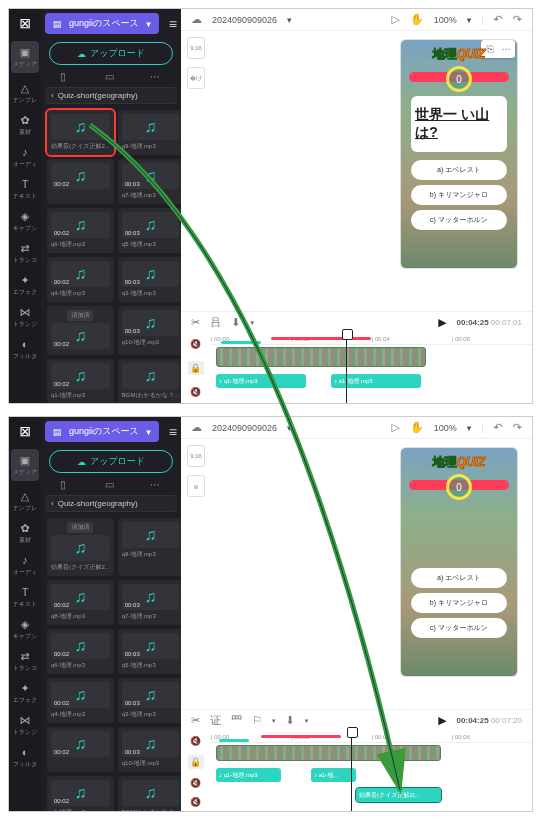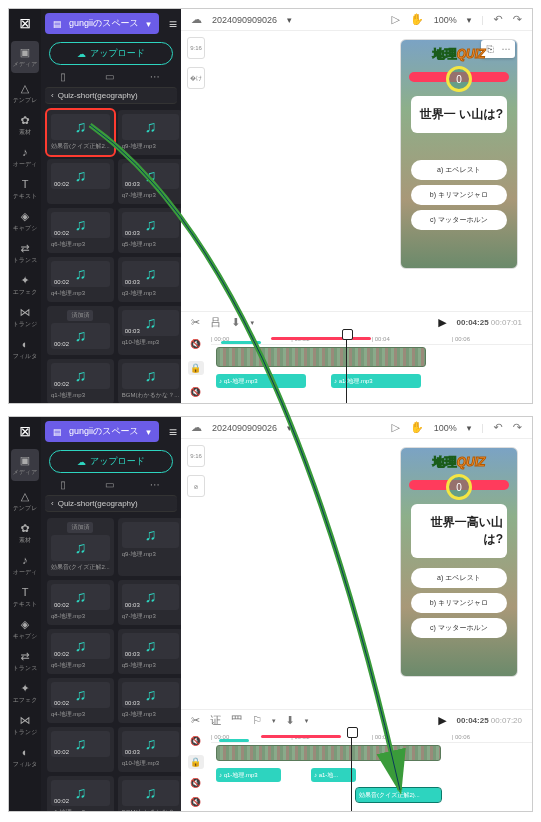--- a/index.html
+++ b/index.html
@@ -33,21 +33,21 @@
 .side-tools { width: 30px; display: flex; flex-direction: column; align-items: center; gap: 8px; padding-top: 6px; }
 .st-box { width: 18px; height: 22px; border: 1px solid #ddd; border-radius: 3px; font-size: 6px; color: #888; display: flex; align-items: center; justify-content: center; }
 .stage { flex: 1; display: flex; align-items: flex-start; justify-content: flex-end; padding: 8px 14px 8px 4px; }
 .phone { width: 118px; height: 230px; border-radius: 6px; overflow: hidden; position: relative; background: linear-gradient(180deg,#7ba3c4 0%,#8daf8a 30%,#a89878 70%,#6b8a6b 100%); border: 1px solid #ddd; }
 .quiz-title { position: absolute; top: 6px; left: 0; right: 0; text-align: center; font-size: 12px; font-weight: 900; color: #3cb043; -webkit-text-stroke: 1px #1a5c1a; }
 .quiz-title .q2 { color: #ff9a3c; -webkit-text-stroke: 1px #b35900; font-style: italic; }
 .timer-bar { position: absolute; top: 32px; left: 8px; right: 8px; height: 10px; background: #ff3b5c; border-radius: 5px; }
 .timer-ring { position: absolute; top: 26px; left: 50%; transform: translateX(-50%); width: 26px; height: 26px; border: 3px solid #f5e642; border-radius: 50%; display: flex; align-items: center; justify-content: center; font-size: 10px; color: #fff; background: rgba(80,150,120,0.6); }
 .ctx-menu { position: absolute; top: 0px; right: 2px; display: flex; gap: 2px; background: #fff; border-radius: 3px; padding: 2px; box-shadow: 0 1px 3px rgba(0,0,0,0.2); }
 .ctx-b { width: 14px; height: 14px; font-size: 9px; color: #555; display: flex; align-items: center; justify-content: center; }
-.question { position: absolute; top: 56px; left: 10px; right: 10px; background: #fff; border-radius: 6px; padding: 10px 4px; text-align: right; font-size: 12px; font-weight: 600; color: #222; }
+.question { position: absolute; top: 56px; left: 10px; right: 10px; background: #fff; border-radius: 6px; padding: 10px 4px; text-align: left; font-size: 14px; font-weight: 600; color: #222; text-decoration: underline; }
 .opts { position: absolute; top: 120px; left: 10px; right: 10px; display: flex; flex-direction: column; gap: 5px; }
 .opt { background: #fff; border-radius: 10px; padding: 5px; text-align: center; font-size: 7px; color: #333; }
 .timeline { height: 92px; border-top: 1px solid #eee; display: flex; flex-direction: column; }
 .tl-tools { display: flex; align-items: center; gap: 10px; padding: 3px 10px; font-size: 10px; color: #666; }
 .tl-tools .sp { flex: 1; }
 .tl-time { font-size: 8px; color: #555; }
 .tl-body { flex: 1; display: flex; }
 .tl-labels { width: 30px; display: flex; flex-direction: column; justify-content: space-around; align-items: center; font-size: 9px; color: #888; }
 .tracks { flex: 1; position: relative; }
 .ruler { height: 12px; border-bottom: 1px solid #eee; display: flex; font-size: 6px; color: #999; align-items: center; }
@@ -469,21 +469,20 @@
         <div class="st-box">9:16</div>
         <div class="st-box">⊘</div>
       </div>
       <div class="stage">
         <div class="phone">
           <div class="quiz-title">
             <span>地理</span><span class="q2">QUIZ</span>
           </div>
           <div class="timer-bar"></div>
           <div class="timer-ring">0</div>
-          <div class="question">世界一高い山は?</div>
           <div class="opts">
             <div class="opt">a) エベレスト</div>
             <div class="opt">b) キリマンジャロ</div>
             <div class="opt">c) マッターホルン</div>
           </div>
         </div>
       </div>
     </div>
     <div class="timeline" style="height:102px">
       <div class="tl-tools">

